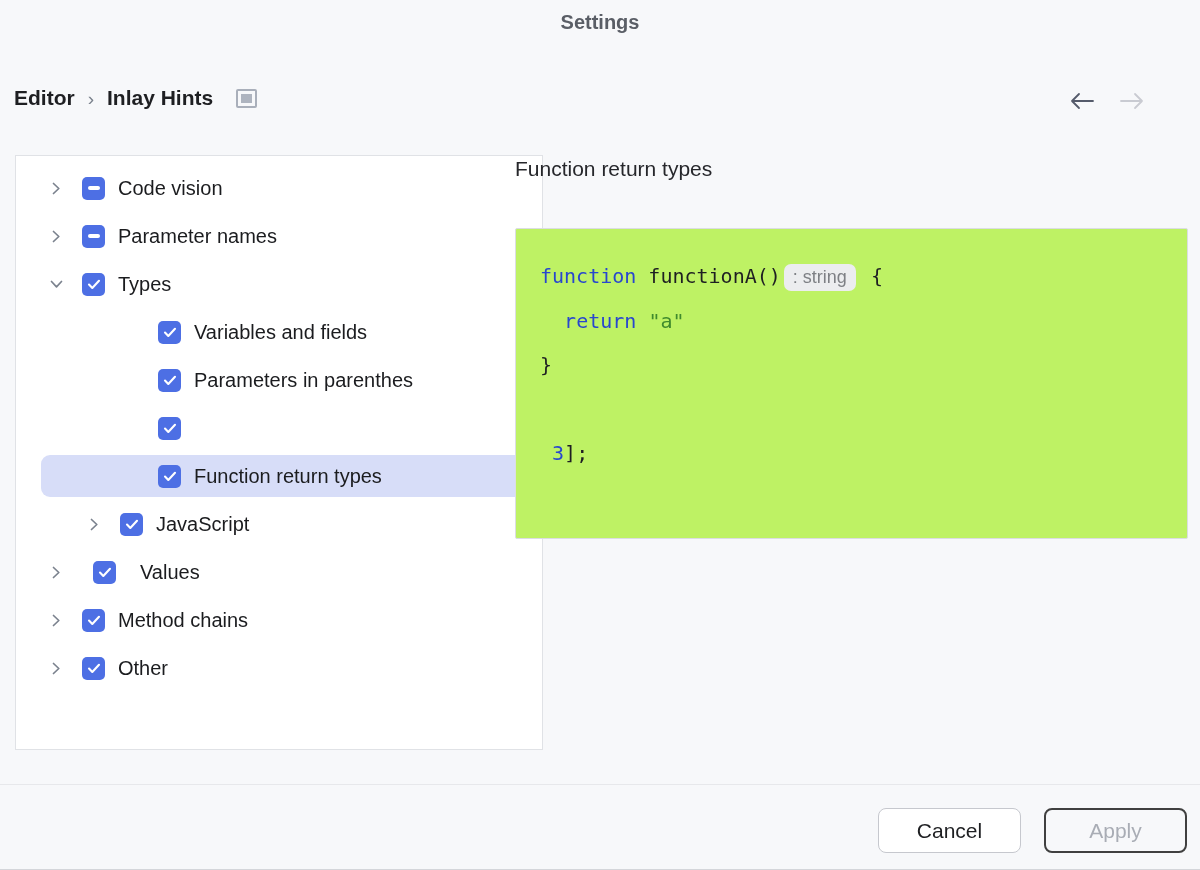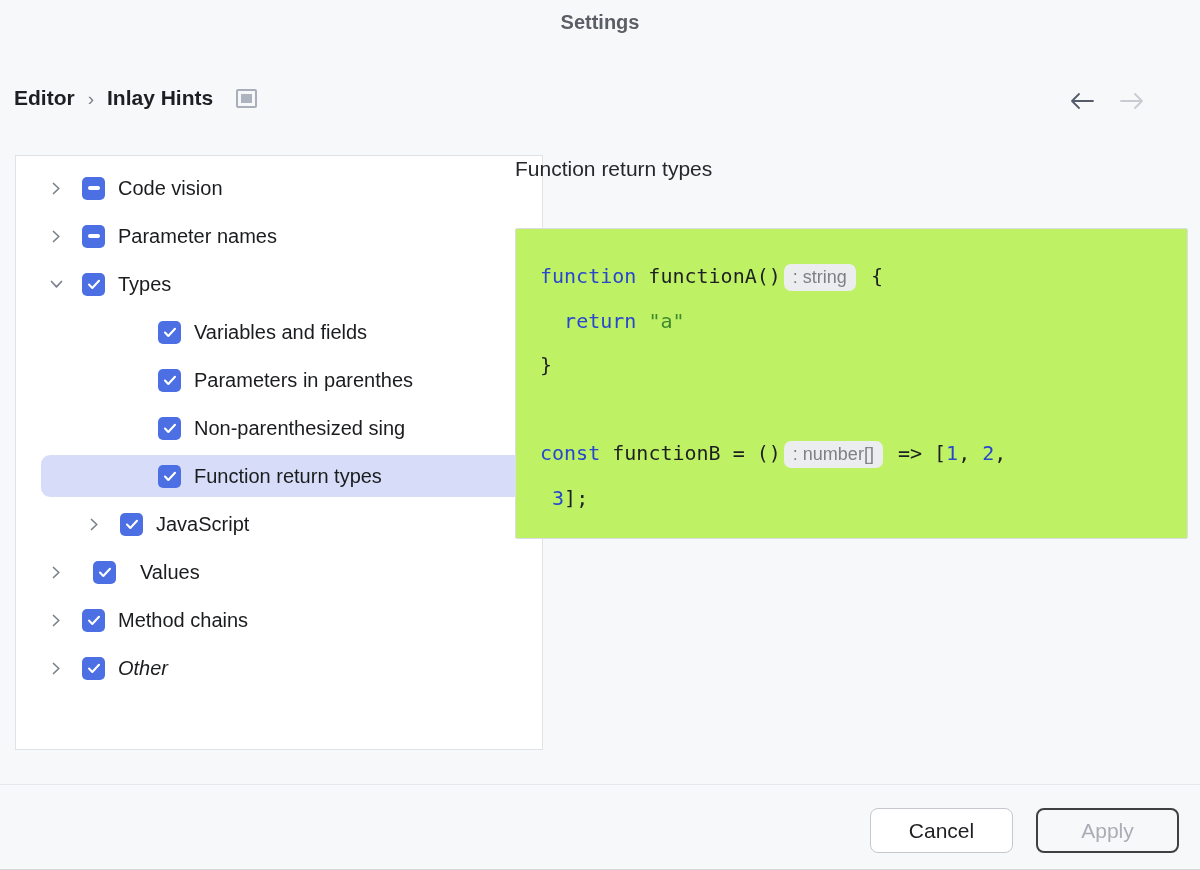--- a/index.html
+++ b/index.html
@@ -90,21 +90,21 @@
   .tok-hint {
     font-family: "Liberation Sans", sans-serif;
     font-size: 18px; color: #7E8085;
     background: #ECEDEF; border-radius: 7px;
     padding: 3px 9px 4px; margin: 0 3px;
   }
 
   
   .footer-sep { position: absolute; left: 0; right: 0; top: 784px; height: 1px; background: #E7E8EB; }
   .footer {
-    position: absolute; left: 0; right: 8px; top: 808px;
+    position: absolute; left: 0; right: 0; top: 808px;
     display: flex; justify-content: flex-end; gap: 23px; padding-right: 13px;
   }
   .btn {
     height: 45px; border-radius: 8px; font-size: 21px;
     display: flex; align-items: center; justify-content: center;
   }
   .btn-cancel { width: 143px; background: #FFFFFF; border: 1px solid #C6C8CE; color: #1E1F22; }
   .btn-apply  { width: 143px; background: transparent; border: 2px solid #404040; color: #A9ADB5; }
   .btn-ok     { width: 147px; background: #4D6FE4; border: 1px solid #4D6FE4; color: #FFFFFF; }
 </style>
@@ -189,21 +189,20 @@
       </span>
       <span class="tree-label">Parameters in parenthes</span>
     </div>
     <div class="tree-row" style="padding-left: 102px;">
       <span class="chev"></span>
       <span class="cb">
         <svg width="14" height="11" viewBox="0 0 14 11">
           <path d="M2 5.6 L5.3 9 L12 1.8" fill="none" stroke="#fff" stroke-width="2.1" stroke-linecap="round" stroke-linejoin="round"></path>
         </svg>
       </span>
-      <span class="tree-label">Non-parenthesized sing</span>
     </div>
     <div class="tree-row selected" style="padding-left: 102px;">
       <span class="chev"></span>
       <span class="cb">
         <svg width="14" height="11" viewBox="0 0 14 11">
           <path d="M2 5.6 L5.3 9 L12 1.8" fill="none" stroke="#fff" stroke-width="2.1" stroke-linecap="round" stroke-linejoin="round"></path>
         </svg>
       </span>
       <span class="tree-label">Function return types</span>
     </div>
@@ -239,42 +238,41 @@
           <path d="M1.5 1.5 L6.8 6.5 L1.5 11.5" fill="none" stroke="currentColor" stroke-width="1.7" stroke-linecap="round" stroke-linejoin="round"></path>
         </svg>
       </span>
       <span class="cb">
         <svg width="14" height="11" viewBox="0 0 14 11">
           <path d="M2 5.6 L5.3 9 L12 1.8" fill="none" stroke="#fff" stroke-width="2.1" stroke-linecap="round" stroke-linejoin="round"></path>
         </svg>
       </span>
       <span class="tree-label">Method chains</span>
     </div>
-    <div class="tree-row" style="padding-left: 26px; font-style: italic;">
+    <div class="tree-row" style="padding-left: 26px;">
       <span class="chev">
         <svg width="9" height="13" viewBox="0 0 9 13">
           <path d="M1.5 1.5 L6.8 6.5 L1.5 11.5" fill="none" stroke="currentColor" stroke-width="1.7" stroke-linecap="round" stroke-linejoin="round"></path>
         </svg>
       </span>
       <span class="cb">
         <svg width="14" height="11" viewBox="0 0 14 11">
           <path d="M2 5.6 L5.3 9 L12 1.8" fill="none" stroke="#fff" stroke-width="2.1" stroke-linecap="round" stroke-linejoin="round"></path>
         </svg>
       </span>
       <span class="tree-label">Other</span>
     </div>
   </div>
 
 <div class="detail-heading">Function return types</div>
 <div class="code-box">
     <div class="code-line"><span class="tok-kw">function</span><span class="tok-plain"> functionA()</span><span class="tok-hint">: string</span><span class="tok-plain"> {</span></div>
     <div class="code-line"><span class="tok-plain">  </span><span class="tok-kw">return</span><span class="tok-plain"> </span><span class="tok-str">"a"</span></div>
     <div class="code-line"><span class="tok-plain">}</span></div>
     <div class="code-line">&nbsp;</div>
-    <div class="code-line"><span class="tok-kw">const</span><span class="tok-plain"> functionB = ()</span><span class="tok-hint">: number[]</span><span class="tok-plain"> =&gt; [</span><span class="tok-num">1</span><span class="tok-plain">, </span><span class="tok-num">2</span><span class="tok-plain">,</span></div>
     <div class="code-line"><span class="tok-plain"> </span><span class="tok-num">3</span><span class="tok-plain">];</span></div>
   </div>
 
 <div class="footer-sep"></div>
 <div class="footer">
   <div class="btn btn-cancel">Cancel</div>
   <div class="btn btn-apply">Apply</div>
 </div>
 
 </body></html>

